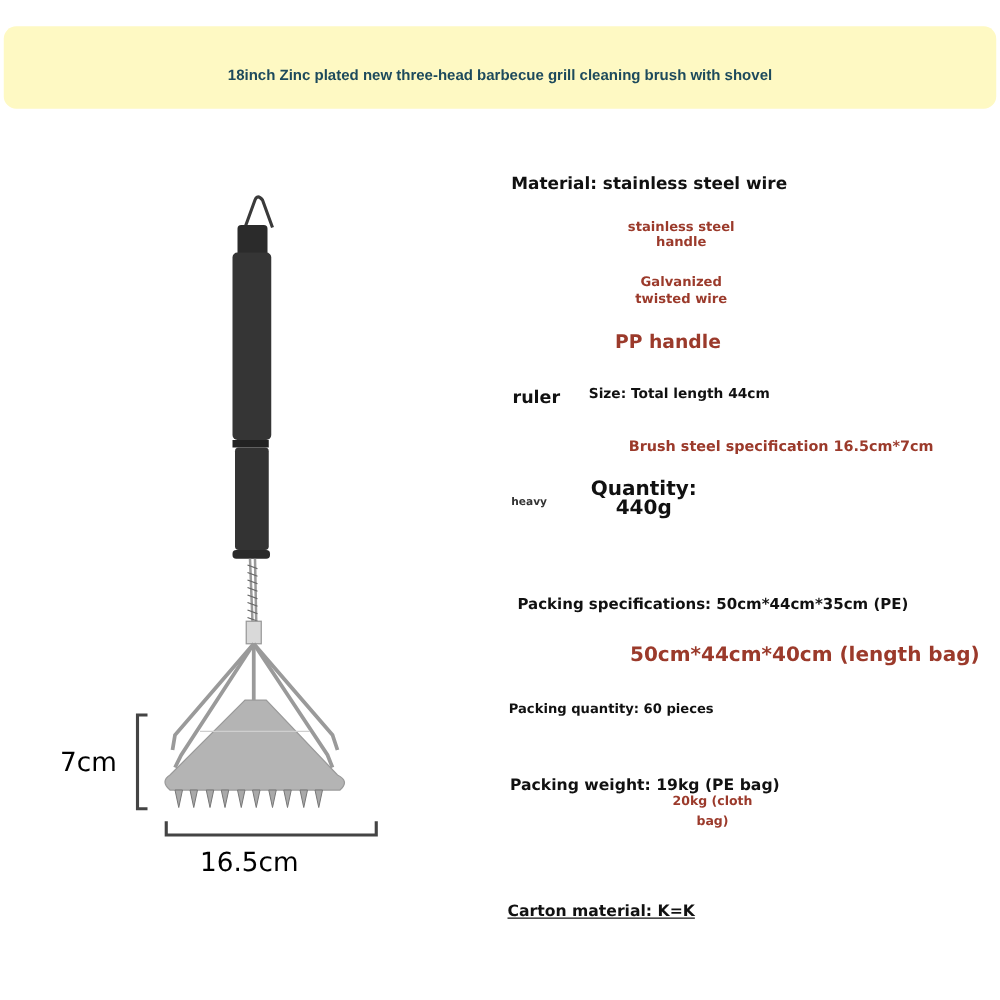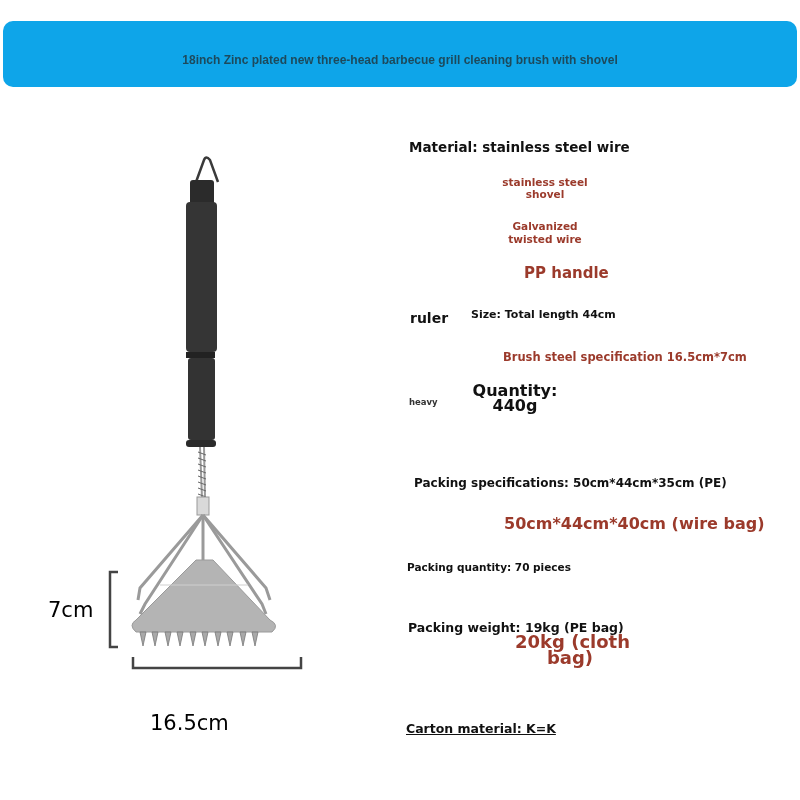--- a/index.html
+++ b/index.html
@@ -2,21 +2,21 @@
 <html><head>
   <meta charset="utf-8">
   <style>
     html, body { margin: 0; padding: 0; }
     body {
       width: 800px; height: 800px; background: #ffffff; position: relative; overflow: hidden;
       font-family: "DejaVu Sans", sans-serif; color: #111;
     }
     .banner {
       position: absolute; left: 3px; top: 21px; width: 794px; height: 66px;
-      background: #0ea5e9; border-radius: 10px;
+      background: #fef9c3; border-radius: 10px;
       display: flex; align-items: center; justify-content: center;
     }
     .banner-title {
       font-family: "Liberation Sans", sans-serif; font-weight: bold;
       font-size: 12px; color: #1d4a5c; margin-top: 12px;
     }
     .t { position: absolute; font-weight: bold; white-space: nowrap; }
     .red { color: #9b3a2b; }
     .center { text-align: center; }
     .product { position: absolute; left: 0; top: 0; }
@@ -72,51 +72,51 @@
       <path d="M227 632 l6 0 l-3 14 z"></path>
     <path d="M240 632 l6 0 l-3 14 z"></path>
       <path d="M252 632 l6 0 l-3 14 z"></path>
   </g>
 
   <path d="M118 572 L110 572 L110 647 L118 647" fill="none" stroke="#444" stroke-width="2.5"></path>
   <path d="M133 657 L133 668 L301 668 L301 657" fill="none" stroke="#444" stroke-width="2.5"></path>
 </svg>
 
 <div class="dim-label" style="left:48px; top:598px;">7cm</div>
-<div class="dim-label" style="left:150px; top:678px;margin-top:33px;">16.5cm</div>
+<div class="dim-label" style="left:160px; top:678px;">16.5cm</div>
 
 <div class="t" style="left:409px; top:139px; font-size:13.5px;">Material: stainless steel wire</div>
 
 <div class="t red center" style="left:490px; top:176px; width:110px; font-size:10.5px; line-height:12px;">
   <div>stainless steel</div>
-  <div>shovel</div>
+  <div>handle</div>
 </div>
 
 <div class="t red center" style="left:490px; top:220px; width:110px; font-size:10.5px; line-height:13px;">
   <div>Galvanized</div>
   <div>twisted wire</div>
 </div>
 
-<div class="t red" style="left:492px; top:264px; font-size:15px;margin-left:32px;">PP handle</div>
+<div class="t red" style="left:492px; top:264px; font-size:15px;">PP handle</div>
 
 <div class="t" style="left:410px; top:310px; font-size:14px;">ruler</div>
 <div class="t" style="left:471px; top:308px; font-size:11px;">Size: Total length 44cm</div>
 
 <div class="t red" style="left:503px; top:350px; font-size:11.5px;">Brush steel specification 16.5cm*7cm</div>
 
 <div class="t" style="left:409px; top:397px; font-size:8.5px; font-weight:bold; color:#333;">heavy</div>
 <div class="t center" style="left:470px; top:383px; width:90px; font-size:16px; line-height:15px;">
   <div>Quantity:</div>
   <div>440g</div>
 </div>
 
 <div class="t" style="left:414px; top:476px; font-size:12px;">Packing specifications: 50cm*44cm*35cm (PE)</div>
-<div class="t red" style="left:504px; top:514px; font-size:16px;">50cm*44cm*40cm (wire bag)</div>
+<div class="t red" style="left:504px; top:514px; font-size:16px;">50cm*44cm*40cm (length bag)</div>
 
-<div class="t" style="left:407px; top:561px; font-size:10.5px;">Packing quantity: 70 pieces</div>
+<div class="t" style="left:407px; top:561px; font-size:10.5px;">Packing quantity: 60 pieces</div>
 
 <div class="t" style="left:408px; top:603px; font-size:12.5px;margin-top:17px;">Packing weight: 19kg (PE bag)</div>
-<div class="t red center" style="left:515px; top:634px; width:110px; font-size:18px; line-height:16px;">
+<div class="t red center" style="left:515px; top:634px; width:110px; font-size:10px; line-height:16px;">
   <div>20kg (cloth</div>
   <div>bag)</div>
 </div>
 
 <div class="t" style="left:406px; top:721px; font-size:12.5px;text-decoration:underline;">Carton material: K=K</div>
 
 </body></html>

